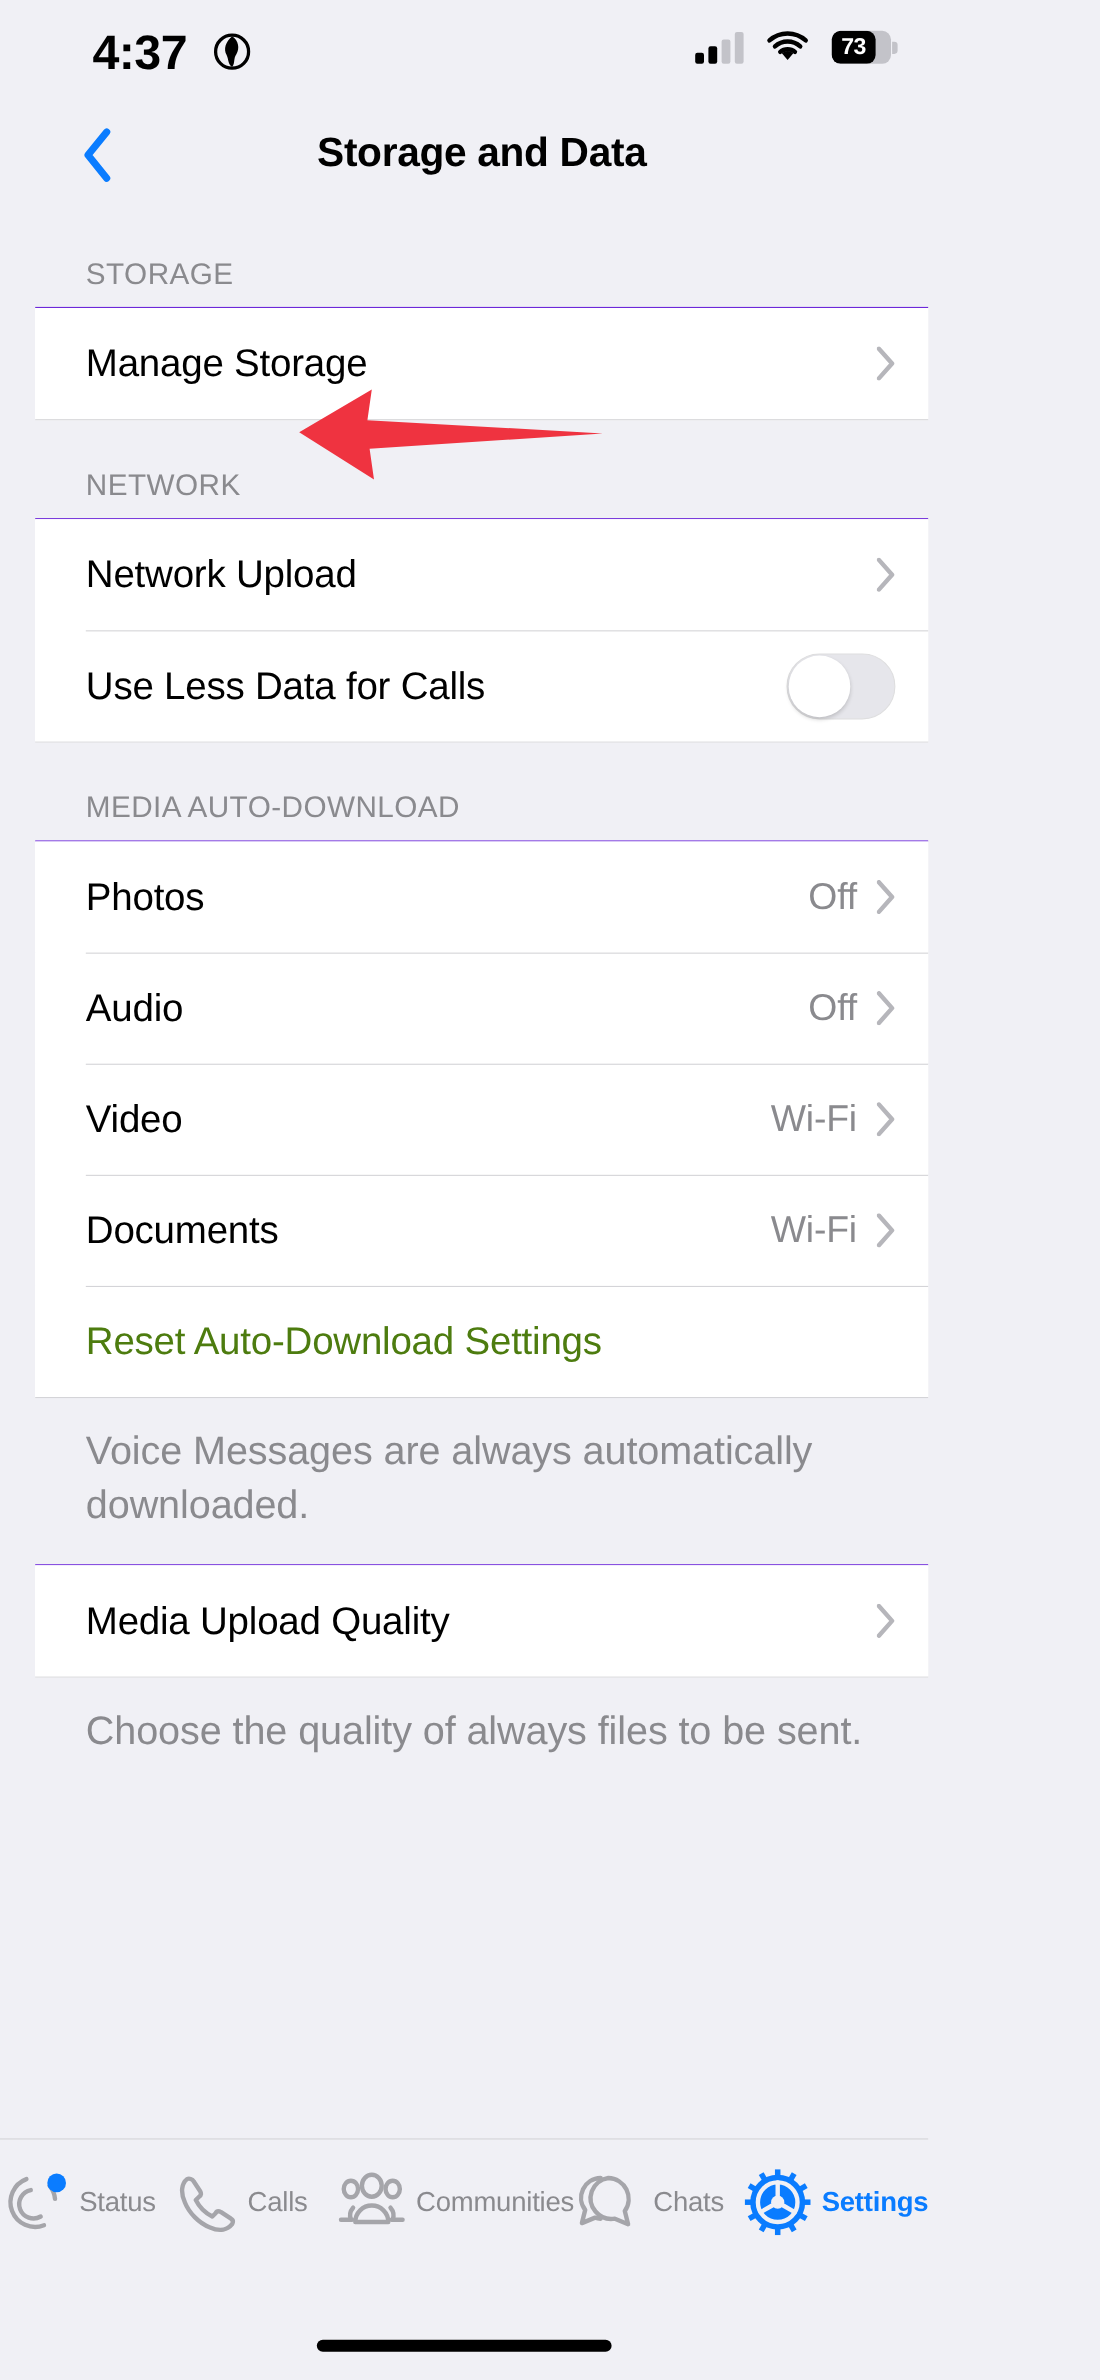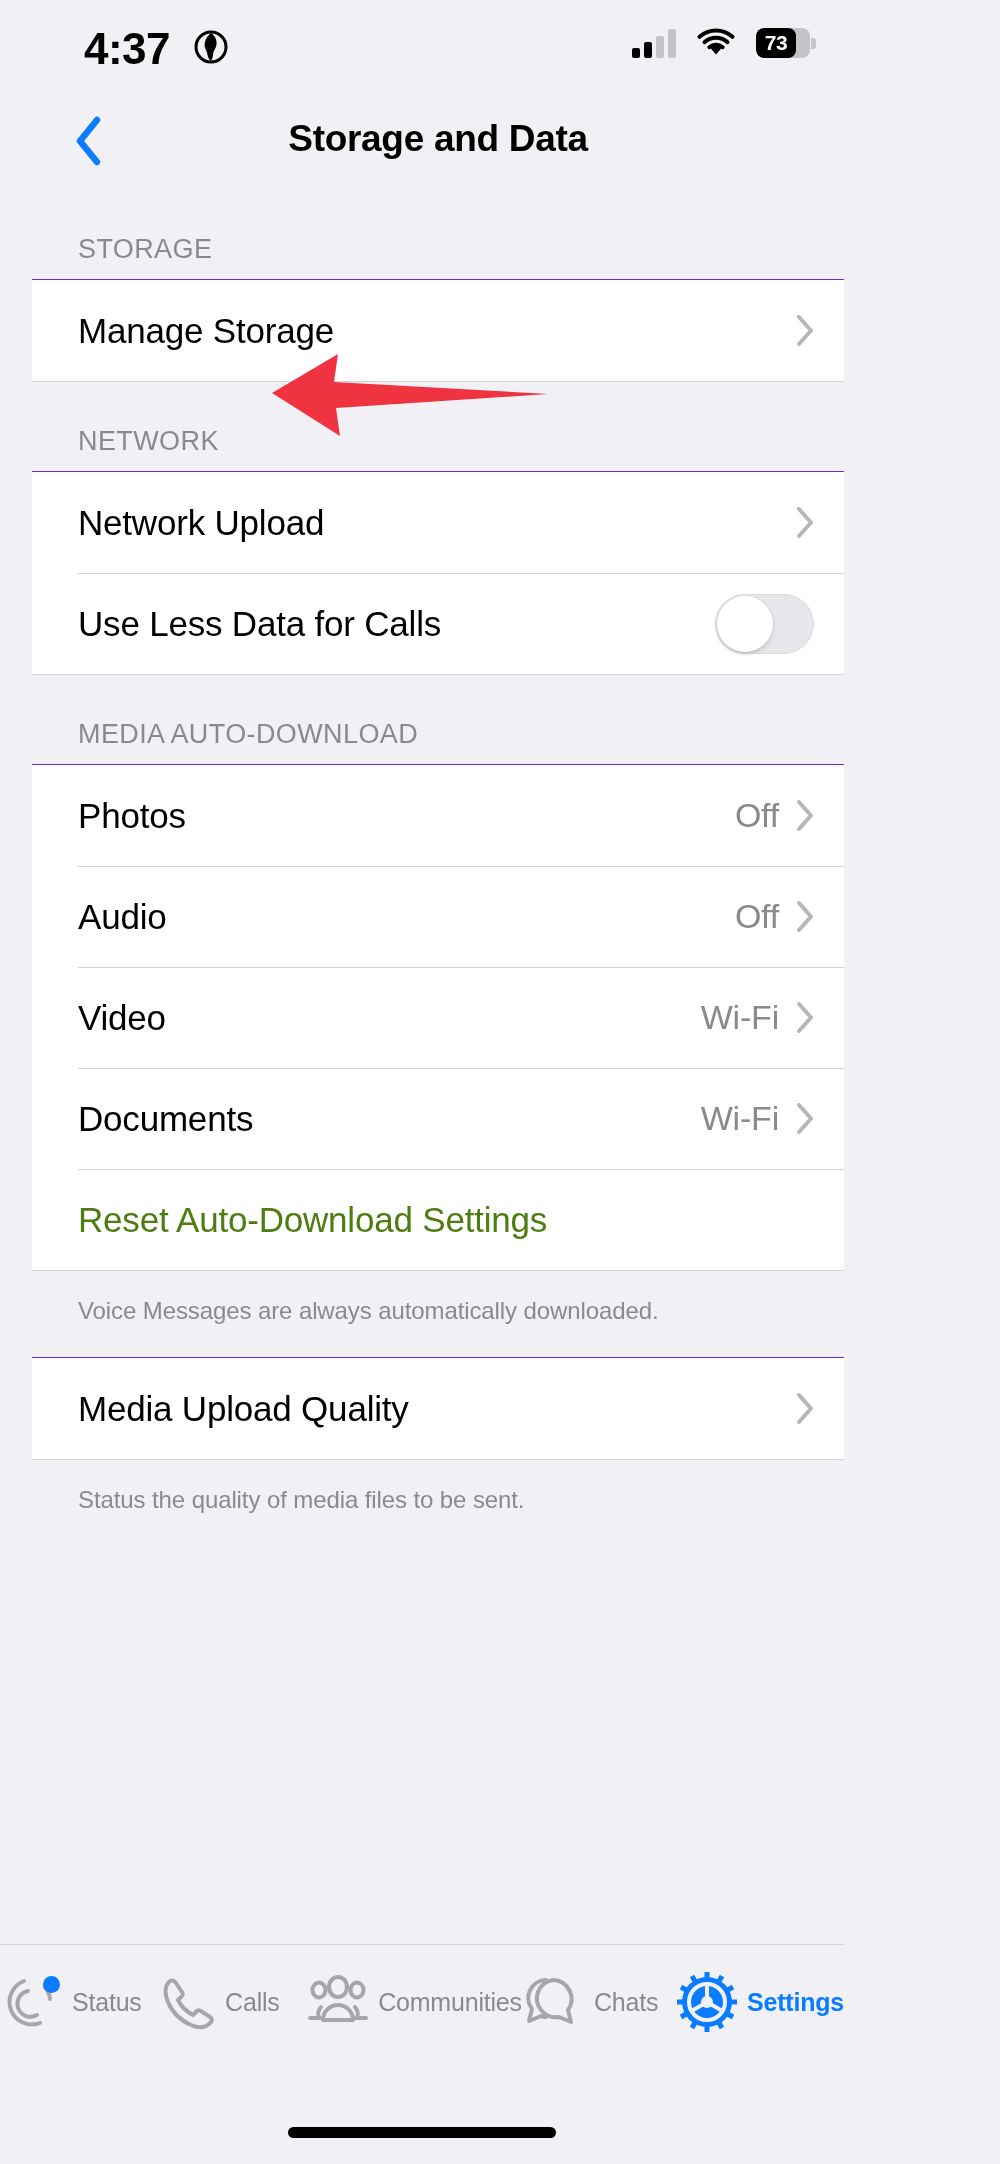--- a/index.html
+++ b/index.html
@@ -66,21 +66,21 @@
     content:""; position:absolute; left:46px; right:0; top:0; height:1px; background:#d4d4d8;
   }
   .row-label { font-size:35px; color:#000; letter-spacing:-0.2px; }
   .row-label.link { color:#4d7c0f; }
   .row-right { margin-left:auto; display:flex; align-items:center; gap:18px; }
   .row-value { font-size:34px; color:#8a8a8e; letter-spacing:-0.2px; }
   .chev { width:17px; height:31px; flex:0 0 auto; }
 
   .footnote {
     padding:24px 46px 30px 46px;
-    font-size:24px; color:#8a8a8e; line-height:1.35; letter-spacing:-0.1px;
+    font-size:36px; color:#8a8a8e; line-height:1.35; letter-spacing:-0.1px;
   }
 
   
   .toggle {
     position:relative; width:99px; height:60px; border-radius:30px;
     background:#e6e6eb; border:1px solid #dededf; cursor:pointer;
   }
   .toggle .knob {
     position:absolute; left:1px; top:1px; width:56px; height:56px; border-radius:50%;
     background:#fff; box-shadow:0 2px 4px rgba(0,0,0,0.18);
@@ -233,21 +233,21 @@
   <div class="group">
     <div class="row">
       <span class="row-label">Media Upload Quality</span>
       <span class="row-right">
         <svg class="chev" viewBox="0 0 17 31">
           <path d="M2 2 L14 15.5 L2 29" fill="none" stroke="#b6b6bb" stroke-width="4" stroke-linecap="round" stroke-linejoin="round"></path>
         </svg>
       </span>
     </div>
   </div>
-  <div class="footnote">Status the quality of media files to be sent.</div>
+  <div class="footnote">Choose the quality of always files to be sent.</div>
 
   <svg class="annot-arrow" viewBox="0 0 280 90" preserveAspectRatio="none">
     <path d="M2 43 L68 4 L64 32 L278 44 L66 58 L70 86 Z" fill="#ef3340"></path>
   </svg>
 
   <div class="tabbar">
 
     <div class="tab">
       <span class="tab-ico">
         <svg width="60" height="58" viewBox="0 0 60 58">

